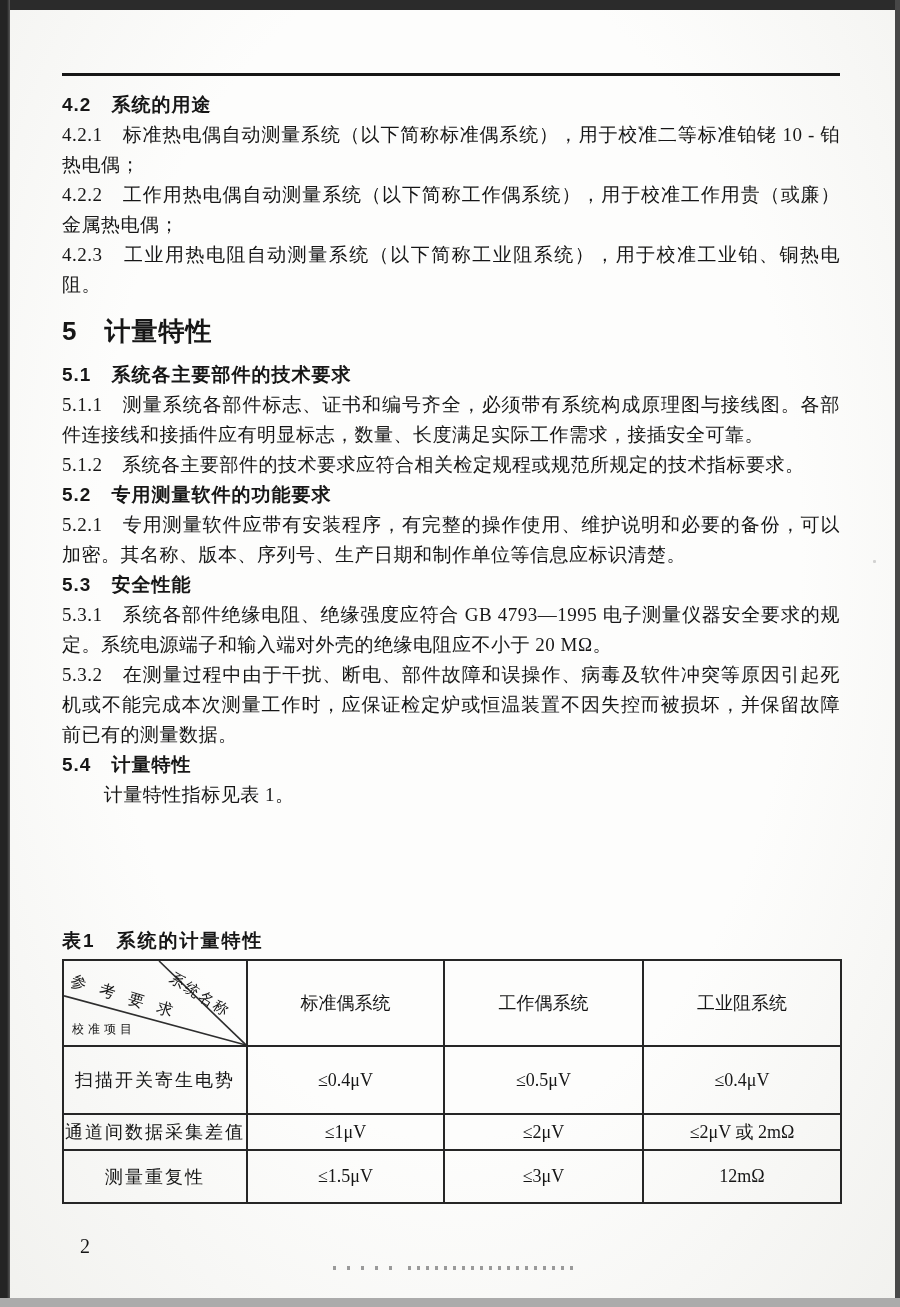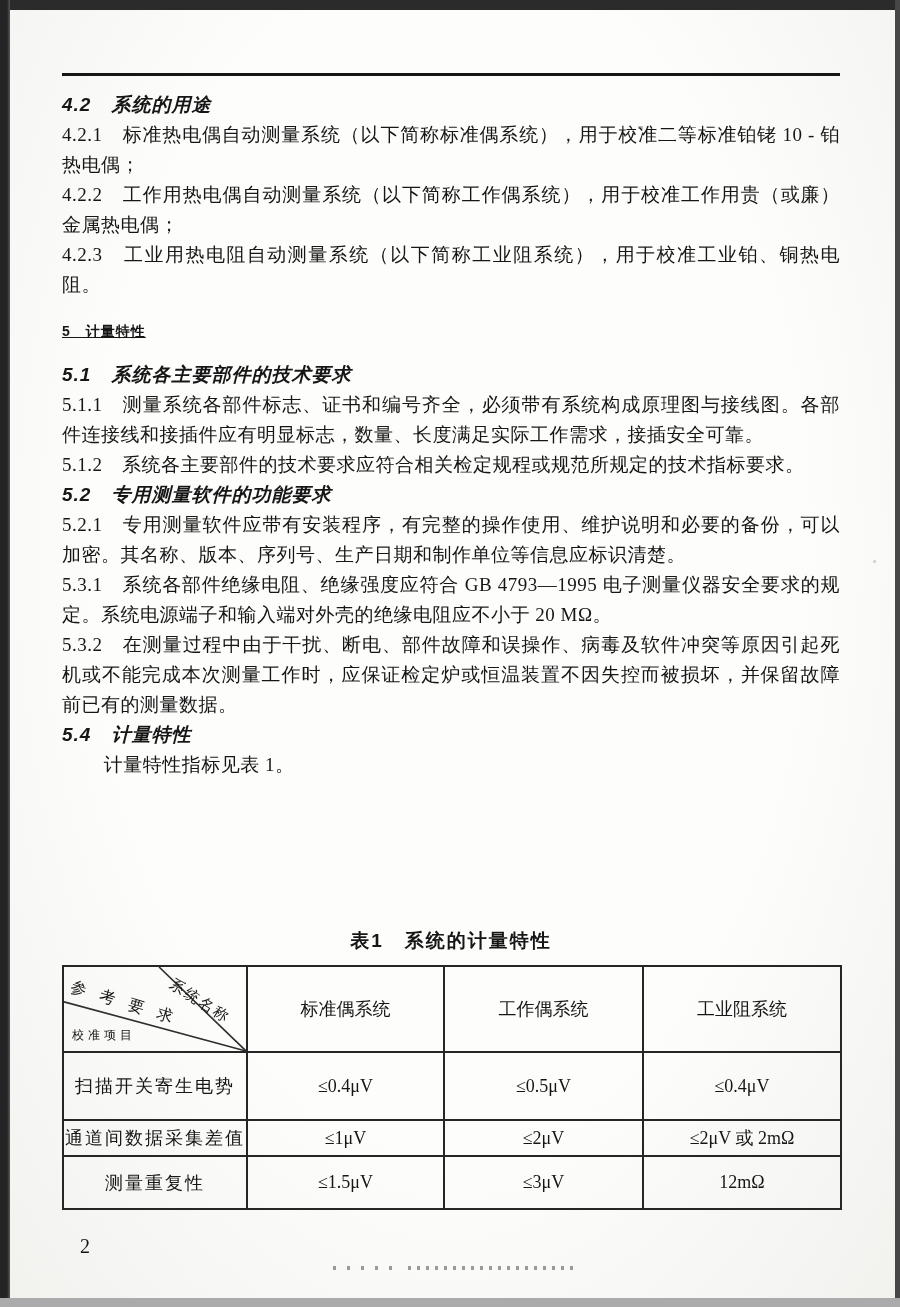--- a/index.html
+++ b/index.html
@@ -29,36 +29,35 @@
   }
 
   .content {
     position:absolute; top:90px; left:62px; width:778px;
     font-size:19px; line-height:30px; letter-spacing:0.5px;
     text-align:justify;
   }
   .content p { margin:0; }
   .content p.h1 {
     font-family:"Liberation Sans","DejaVu Sans",sans-serif;
-    font-weight:bold; font-size:14px; letter-spacing:1px;
+    font-weight:bold; font-size:26px; letter-spacing:1px;
     margin:16px 0 14px 0;
-    text-decoration:underline;
   }
   .content p.h2 {
     font-family:"Liberation Sans","DejaVu Sans",sans-serif;
-    font-weight:bold; letter-spacing:1px;font-style:italic;
+    font-weight:bold; letter-spacing:1px;
   }
   .content p.indent { text-indent:2.2em; }
 
   .table-block { position:absolute; top:926px; left:62px; width:778px; }
   .table-title {
-    text-align:center;
+    text-align:left;
     font-family:"Liberation Sans","DejaVu Sans",sans-serif;
     font-weight:bold; font-size:19px; line-height:30px; letter-spacing:2px;
-    margin-bottom:9px;
+    margin-bottom:3px;
   }
   table.spec { border-collapse:collapse; width:778px; table-layout:fixed; }
   table.spec td {
     border:2px solid #262626; text-align:center;
     font-size:18px; padding:0; overflow:hidden;
   }
   tr.head-row { height:86px; }
   tr.row-1 { height:68px; }
   tr.row-2 { height:36px; }
   tr.row-3 { height:53px;border-radius:9px; }
@@ -104,20 +103,21 @@
     <p class="h2">4.2　系统的用途</p>
     <p class="p">4.2.1　标准热电偶自动测量系统（以下简称标准偶系统），用于校准二等标准铂铑 10 - 铂热电偶；</p>
     <p class="p">4.2.2　工作用热电偶自动测量系统（以下简称工作偶系统），用于校准工作用贵（或廉）金属热电偶；</p>
     <p class="p">4.2.3　工业用热电阻自动测量系统（以下简称工业阻系统），用于校准工业铂、铜热电阻。</p>
     <p class="h1">5　计量特性</p>
     <p class="h2">5.1　系统各主要部件的技术要求</p>
     <p class="p">5.1.1　测量系统各部件标志、证书和编号齐全，必须带有系统构成原理图与接线图。各部件连接线和接插件应有明显标志，数量、长度满足实际工作需求，接插安全可靠。</p>
     <p class="p">5.1.2　系统各主要部件的技术要求应符合相关检定规程或规范所规定的技术指标要求。</p>
     <p class="h2">5.2　专用测量软件的功能要求</p>
     <p class="p">5.2.1　专用测量软件应带有安装程序，有完整的操作使用、维护说明和必要的备份，可以加密。其名称、版本、序列号、生产日期和制作单位等信息应标识清楚。</p>
+    <p class="h2">5.3　安全性能</p>
     <p class="p">5.3.1　系统各部件绝缘电阻、绝缘强度应符合 GB 4793—1995 电子测量仪器安全要求的规定。系统电源端子和输入端对外壳的绝缘电阻应不小于 20 MΩ。</p>
     <p class="p">5.3.2　在测量过程中由于干扰、断电、部件故障和误操作、病毒及软件冲突等原因引起死机或不能完成本次测量工作时，应保证检定炉或恒温装置不因失控而被损坏，并保留故障前已有的测量数据。</p>
     <p class="h2">5.4　计量特性</p>
     <p class="indent">计量特性指标见表 1。</p>
   </div>
 
   <div class="table-block">
     <div class="table-title">表1　系统的计量特性</div>
     <table class="spec">
       <colgroup>

